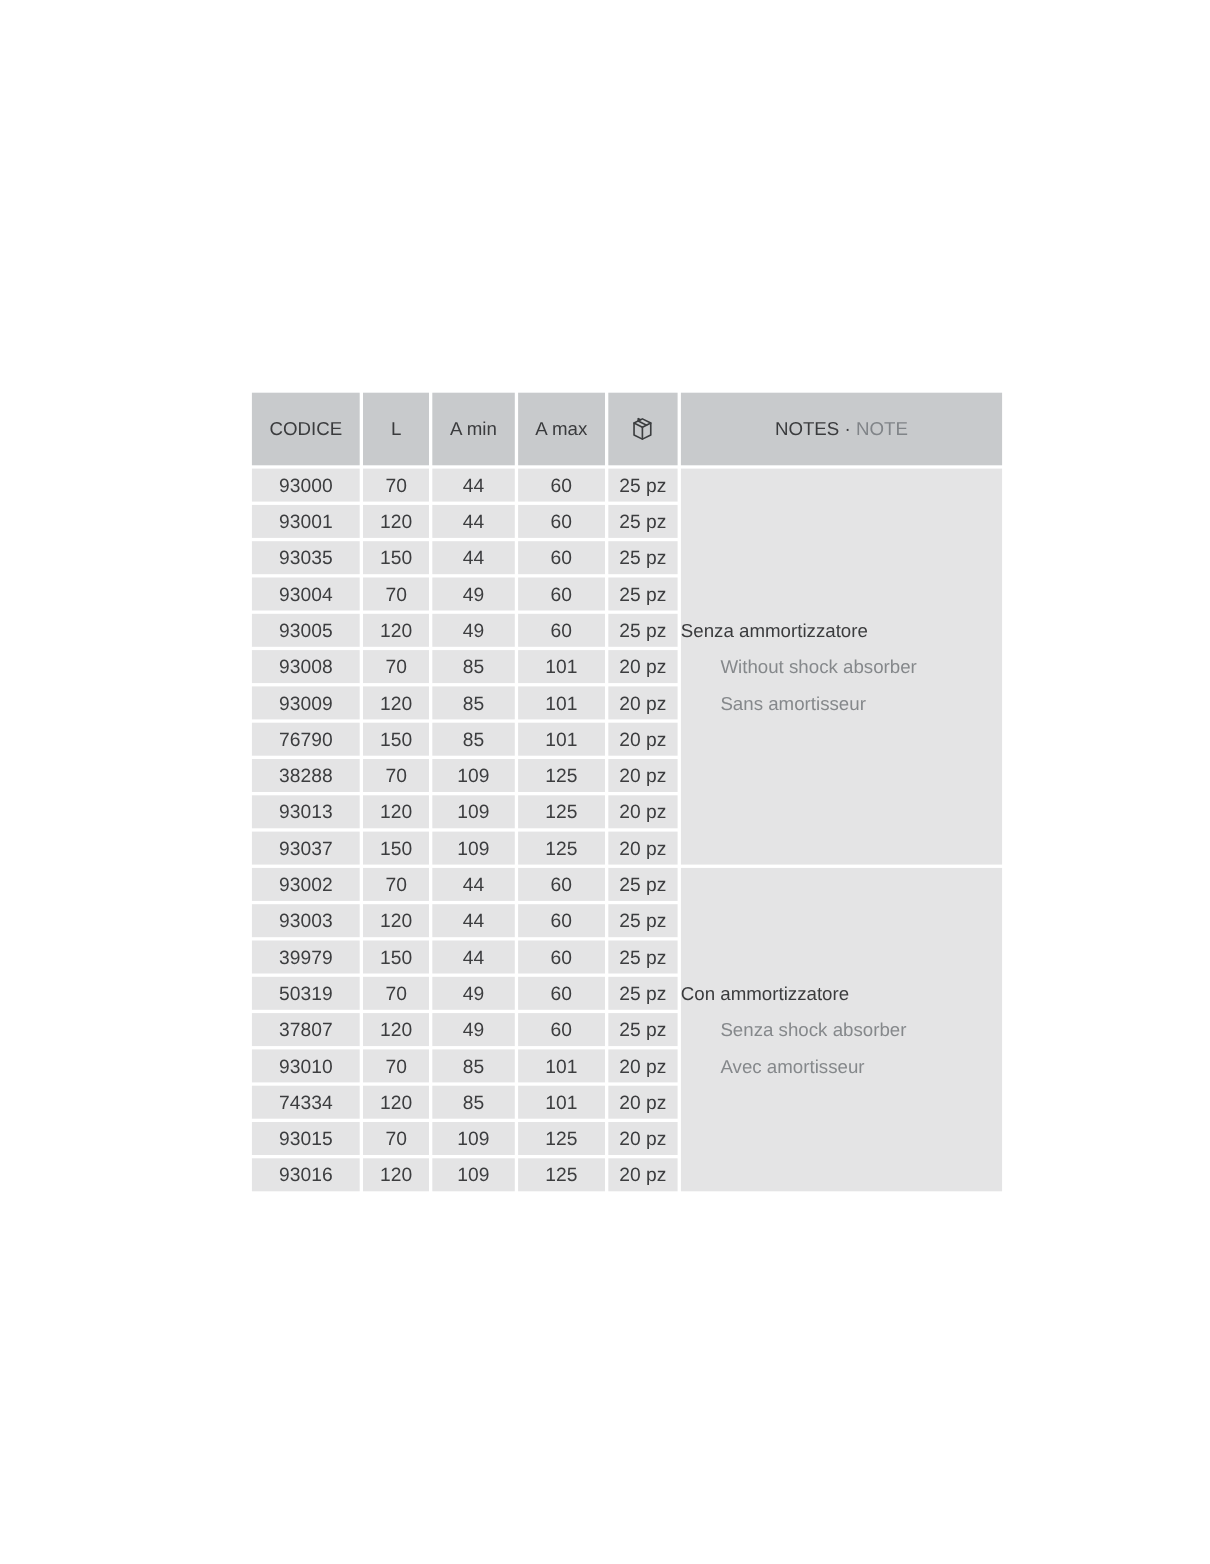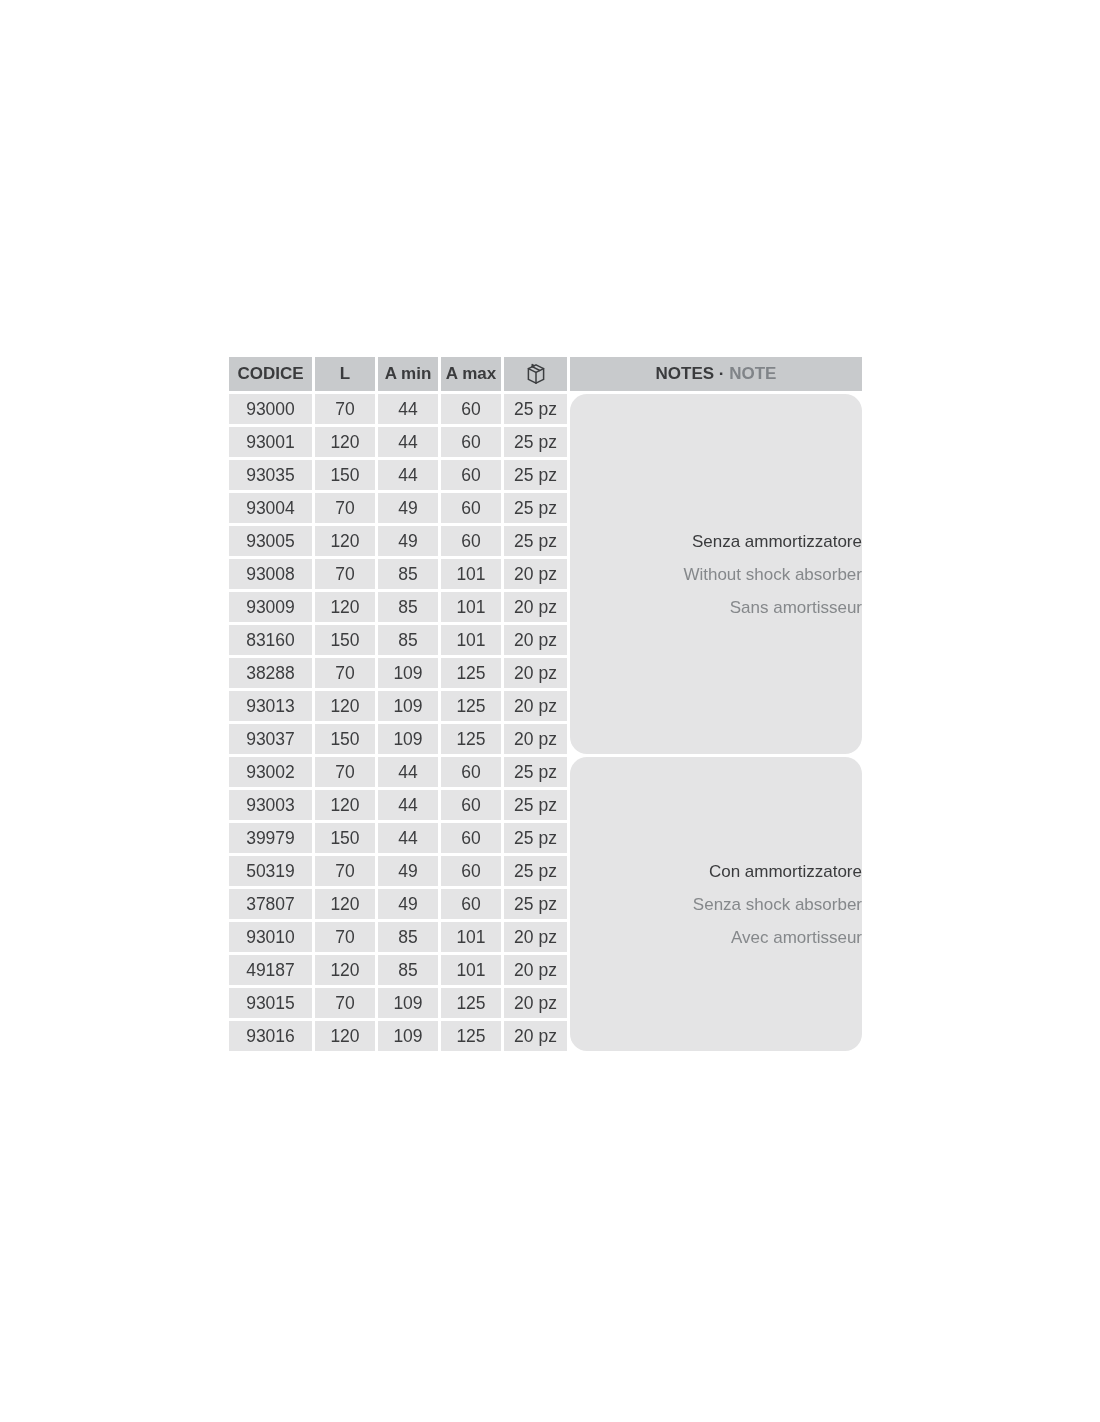--- a/index.html
+++ b/index.html
@@ -19,55 +19,54 @@
     position: absolute;
     left: 226px;
     top: 354px;
     border-collapse: separate;
     border-spacing: 3px;
     table-layout: fixed;
   }
   th.head-cell {
     background: #c8cacc;
     color: #3a3b3d;
-    font-weight: bold;
+    font-weight: normal;
     font-size: 17px;
     height: 34px;
     text-align: center;
     vertical-align: middle;
-    padding: 0;
+    padding: 16px;
     white-space: nowrap;
   }
   th.head-cell .sub {
     color: #808488;
   }
   td.cell {
     background: #e4e4e5;
     color: #3c3d3f;
     font-size: 17.5px;
     height: 30px;
     text-align: center;
     vertical-align: middle;
     padding: 0;
     white-space: nowrap;
   }
   td.note-cell {
     background: #e4e4e5;
-    text-align: right;
+    text-align: left;
     vertical-align: middle;
     padding: 0;
-    border-radius: 17px;
   }
   .note-line {
     line-height: 33px;
     font-size: 17px;
     white-space: nowrap;
   }
   .note-it { color: #3a3b3d; }
-  .note-en, .note-fr { color: #85888b; }
+  .note-en, .note-fr { color: #85888b; padding-left: 36px; }
   .pack-icon-svg {
     display: inline-block;
     vertical-align: middle;
     stroke: #3c3e40;
     fill: none;
     stroke-width: 1.5;
     stroke-linejoin: round;
     stroke-linecap: round;
   }
 </style>
@@ -155,21 +154,21 @@
           <td class="cell">20 pz</td>
         </tr>
         <tr>
           <td class="cell">93009</td>
           <td class="cell">120</td>
           <td class="cell">85</td>
           <td class="cell">101</td>
           <td class="cell">20 pz</td>
         </tr>
         <tr>
-          <td class="cell">83160</td>
+          <td class="cell">76790</td>
           <td class="cell">150</td>
           <td class="cell">85</td>
           <td class="cell">101</td>
           <td class="cell">20 pz</td>
         </tr>
         <tr>
           <td class="cell">38288</td>
           <td class="cell">70</td>
           <td class="cell">109</td>
           <td class="cell">125</td>
@@ -230,21 +229,21 @@
           <td class="cell">25 pz</td>
         </tr>
         <tr>
           <td class="cell">93010</td>
           <td class="cell">70</td>
           <td class="cell">85</td>
           <td class="cell">101</td>
           <td class="cell">20 pz</td>
         </tr>
         <tr>
-          <td class="cell">49187</td>
+          <td class="cell">74334</td>
           <td class="cell">120</td>
           <td class="cell">85</td>
           <td class="cell">101</td>
           <td class="cell">20 pz</td>
         </tr>
         <tr>
           <td class="cell">93015</td>
           <td class="cell">70</td>
           <td class="cell">109</td>
           <td class="cell">125</td>

